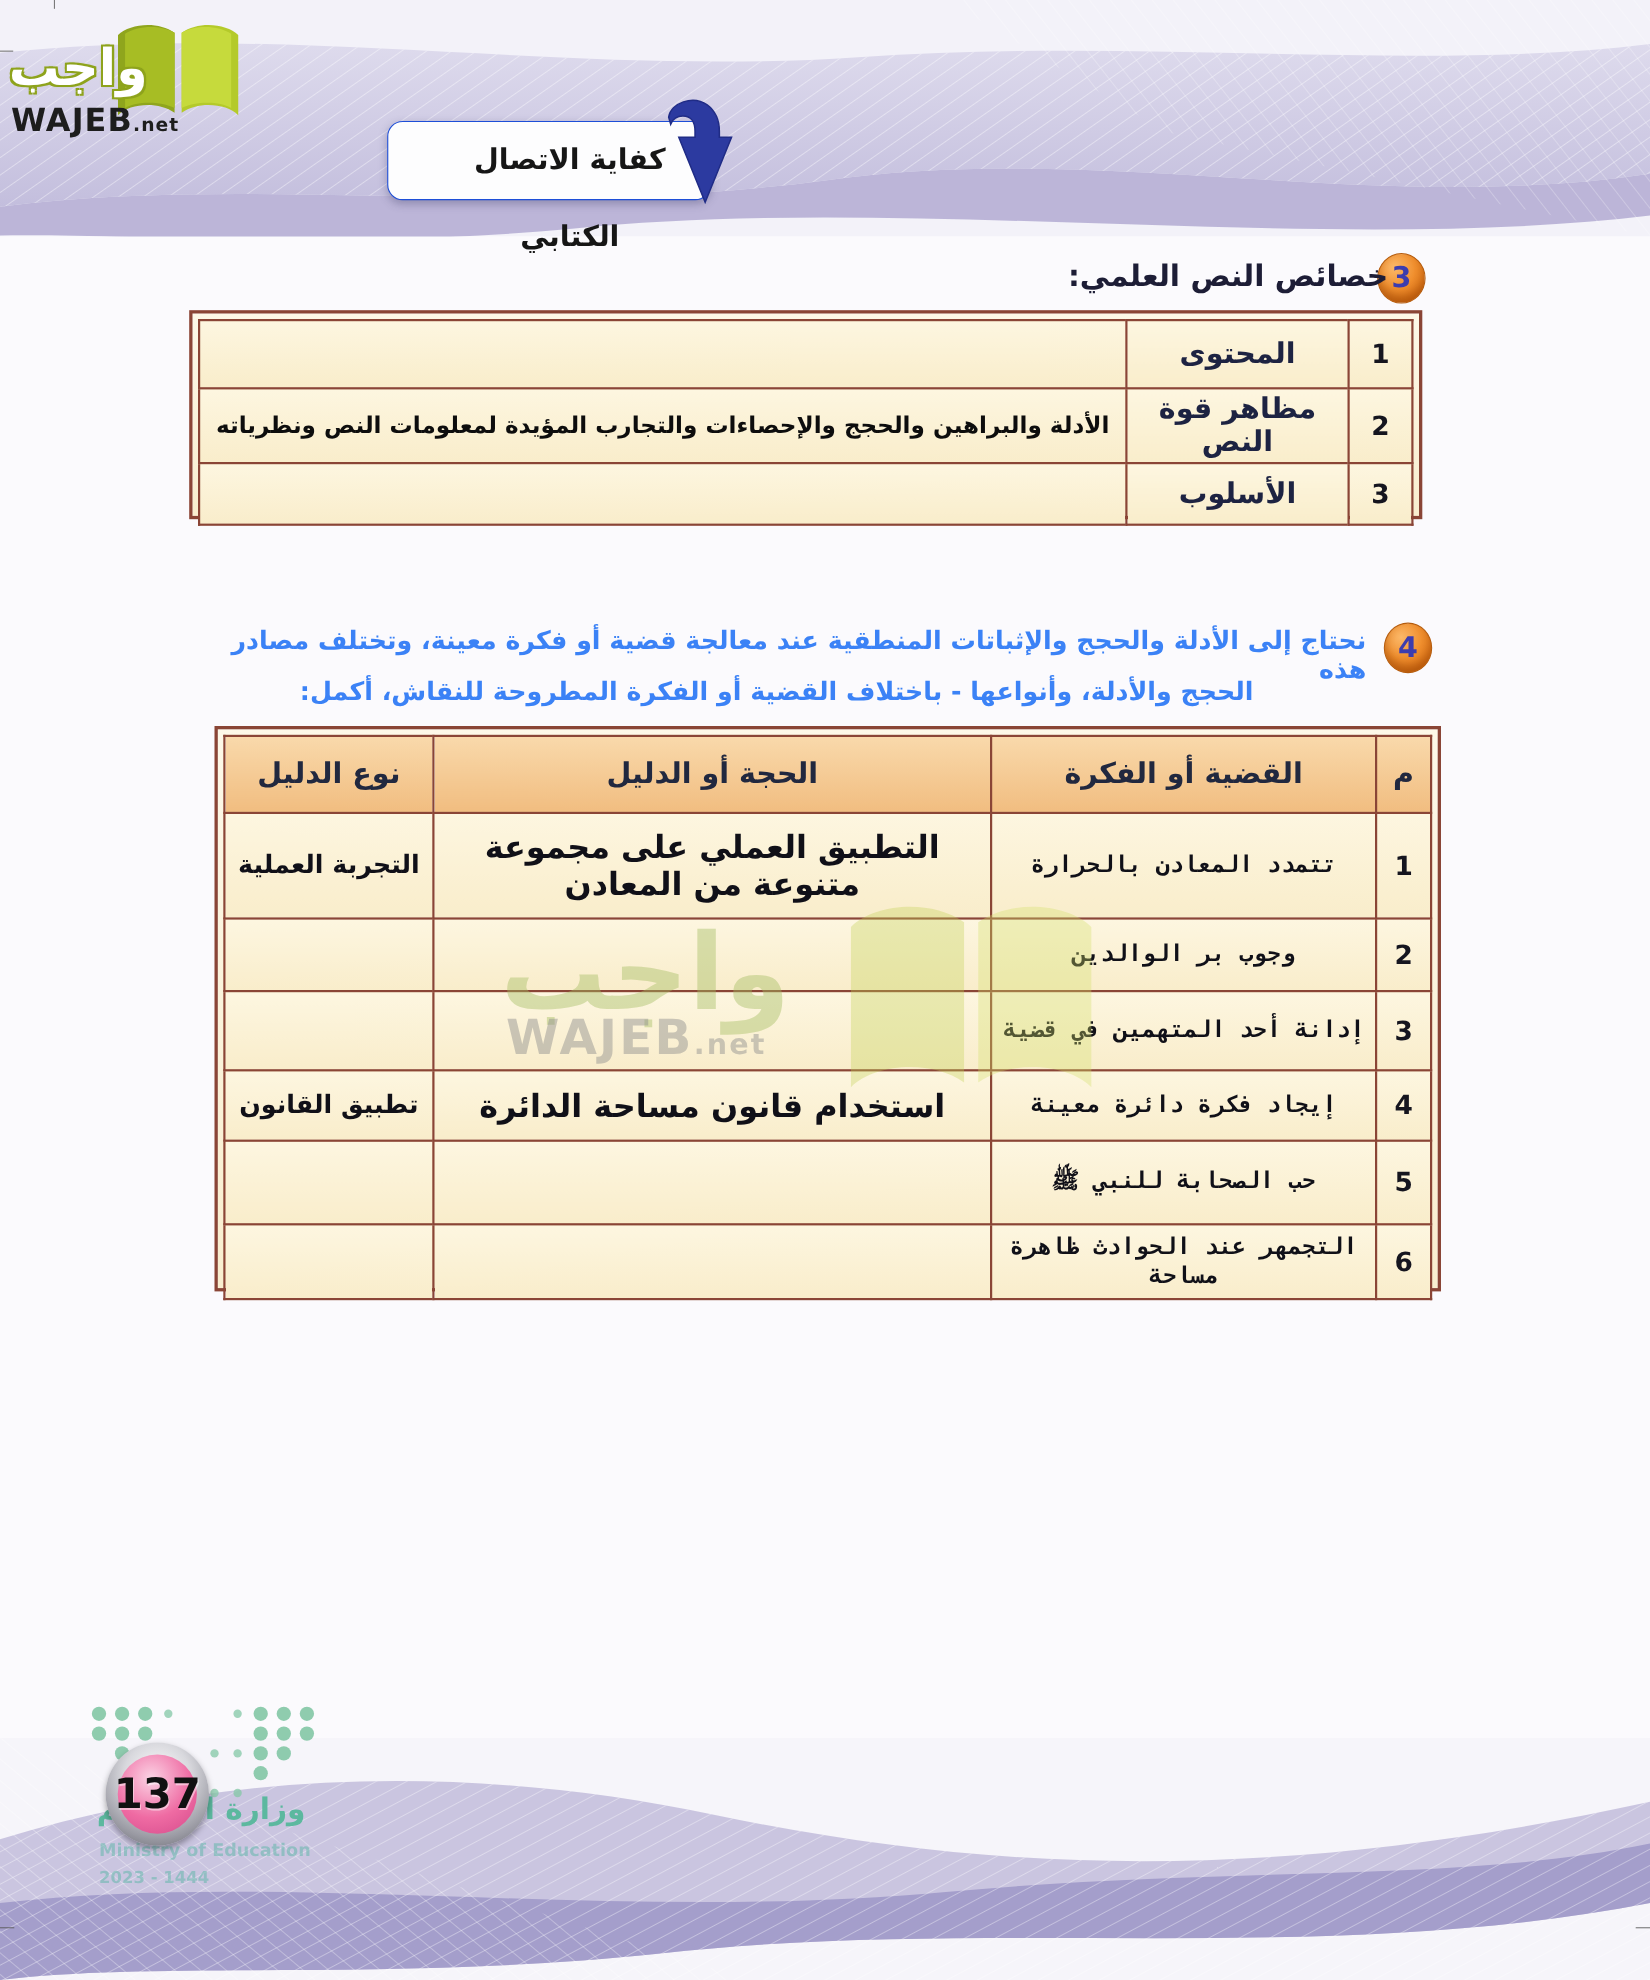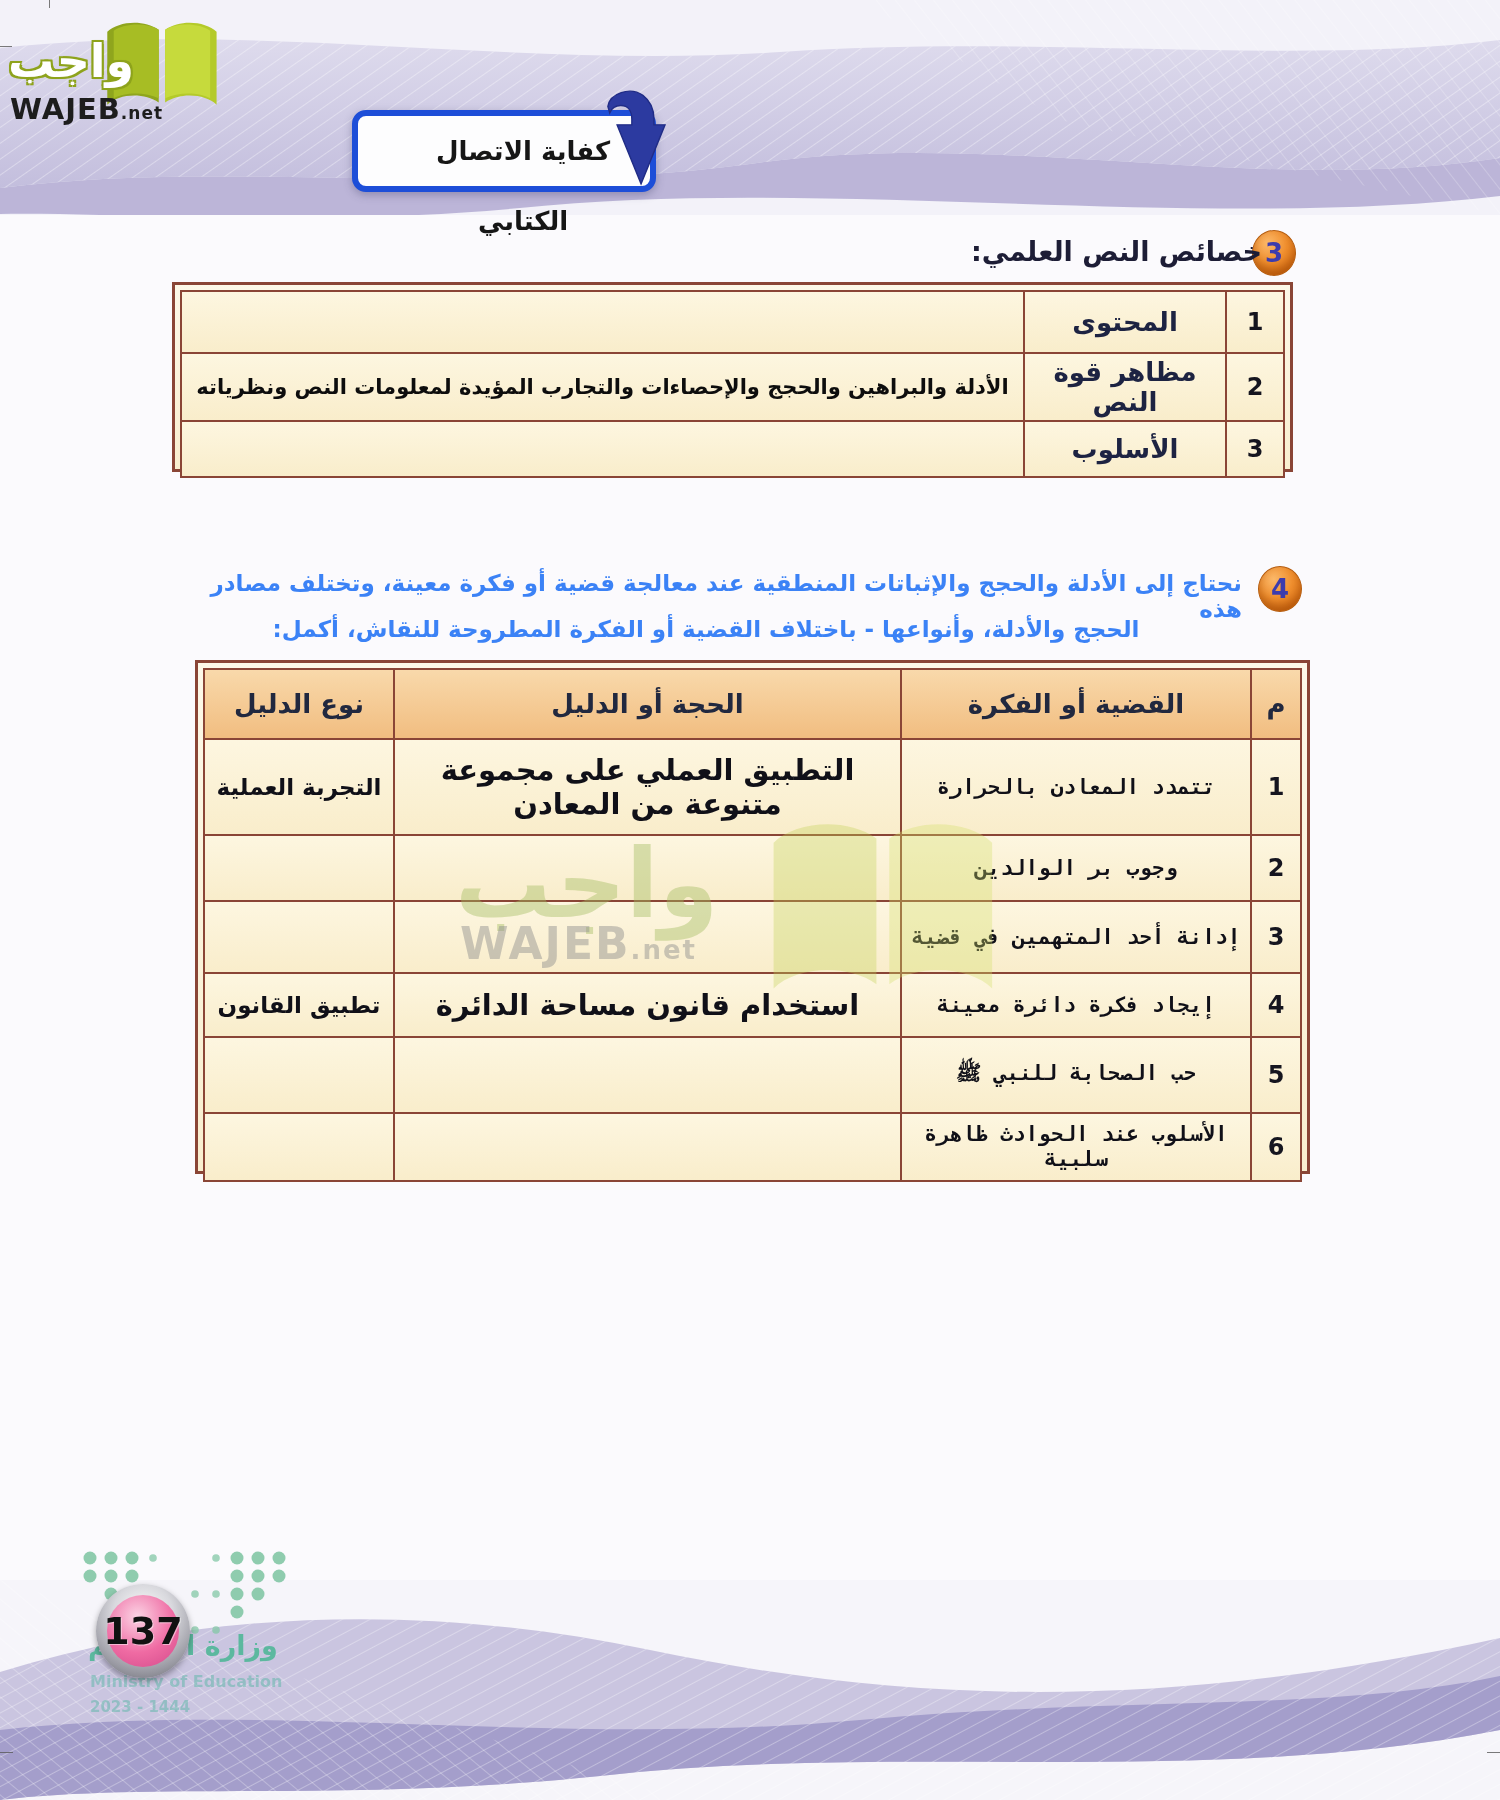--- a/index.html
+++ b/index.html
@@ -16,21 +16,21 @@
   .mark{position:absolute;background:#5a5a5a;opacity:.8;}
 
   
   .brand{left:8px;top:10px;width:230px;height:110px;}
   .brand-ar{position:absolute;left:0;top:24px;font-size:46px;font-weight:900;color:#ffffff;
     text-shadow:2px 2px 0 #8ea31c,-2px 2px 0 #8ea31c,2px -2px 0 #8ea31c,-2px -2px 0 #8ea31c,0 0 3px #8ea31c;}
   .brand-en{position:absolute;left:2px;top:82px;font-size:29px;font-weight:900;color:#1d1d1d;letter-spacing:1px;}
   .brand-en .tld{font-size:17px;font-weight:700;}
 
   
-  .tab{left:352px;top:110px;width:292px;height:70px;background:#fdfdfe;border:6px solid #1d4ed8;
+  .tab{left:352px;top:110px;width:292px;height:70px;background:#fdfdfe;border:1px solid #1d4ed8;
        border-radius:14px;box-shadow:0 3px 8px rgba(60,60,100,.35);}
   .tab-label{position:absolute;right:20px;top:0;left:58px;height:70px;line-height:70px;
        text-align:center;font-size:26px;font-weight:bold;color:#161616;direction:rtl;}
   .tab-arrow{position:absolute;left:593px;top:88px;width:74px;height:106px;}
 
   
   .num-circle{position:absolute;width:42px;height:44px;border-radius:50%;
       background:radial-gradient(circle at 35% 28%,#fbb869,#f08f2e 45%,#d2660c 90%);
       border:1px solid #b55c0e;box-shadow:inset 0 -6px 8px rgba(140,60,0,.45);
       color:#3c3cae;font-size:26px;font-weight:bold;text-align:center;line-height:44px;}
@@ -212,21 +212,21 @@
             <td class="cell-body c-type">تطبيق القانون</td>
           </tr>
           <tr style="height: 76px;">
             <td class="cell-body c-num">5</td>
             <td class="cell-body c-issue">حب الصحابة للنبي ﷺ</td>
             <td class="cell-body c-arg"></td>
             <td class="cell-body c-type"></td>
           </tr>
           <tr style="height: 68px;">
             <td class="cell-body c-num">6</td>
-            <td class="cell-body c-issue">الأسلوب عند الحوادث ظاهرة سلبية</td>
+            <td class="cell-body c-issue">التجمهر عند الحوادث ظاهرة مساحة</td>
             <td class="cell-body c-arg"></td>
             <td class="cell-body c-type"></td>
           </tr>
         </tbody>
     </table>
   </div>
 
   <svg class="abs wm-book" viewBox="0 0 112 84">
     <path d="M52,10 C38,0 14,2 4,12 L4,80 C14,70 38,68 52,78 Z" fill="#c3d255"></path>
     <path d="M58,10 C72,0 96,2 106,12 L106,80 C96,70 72,68 58,78 Z" fill="#d4e06a"></path>

